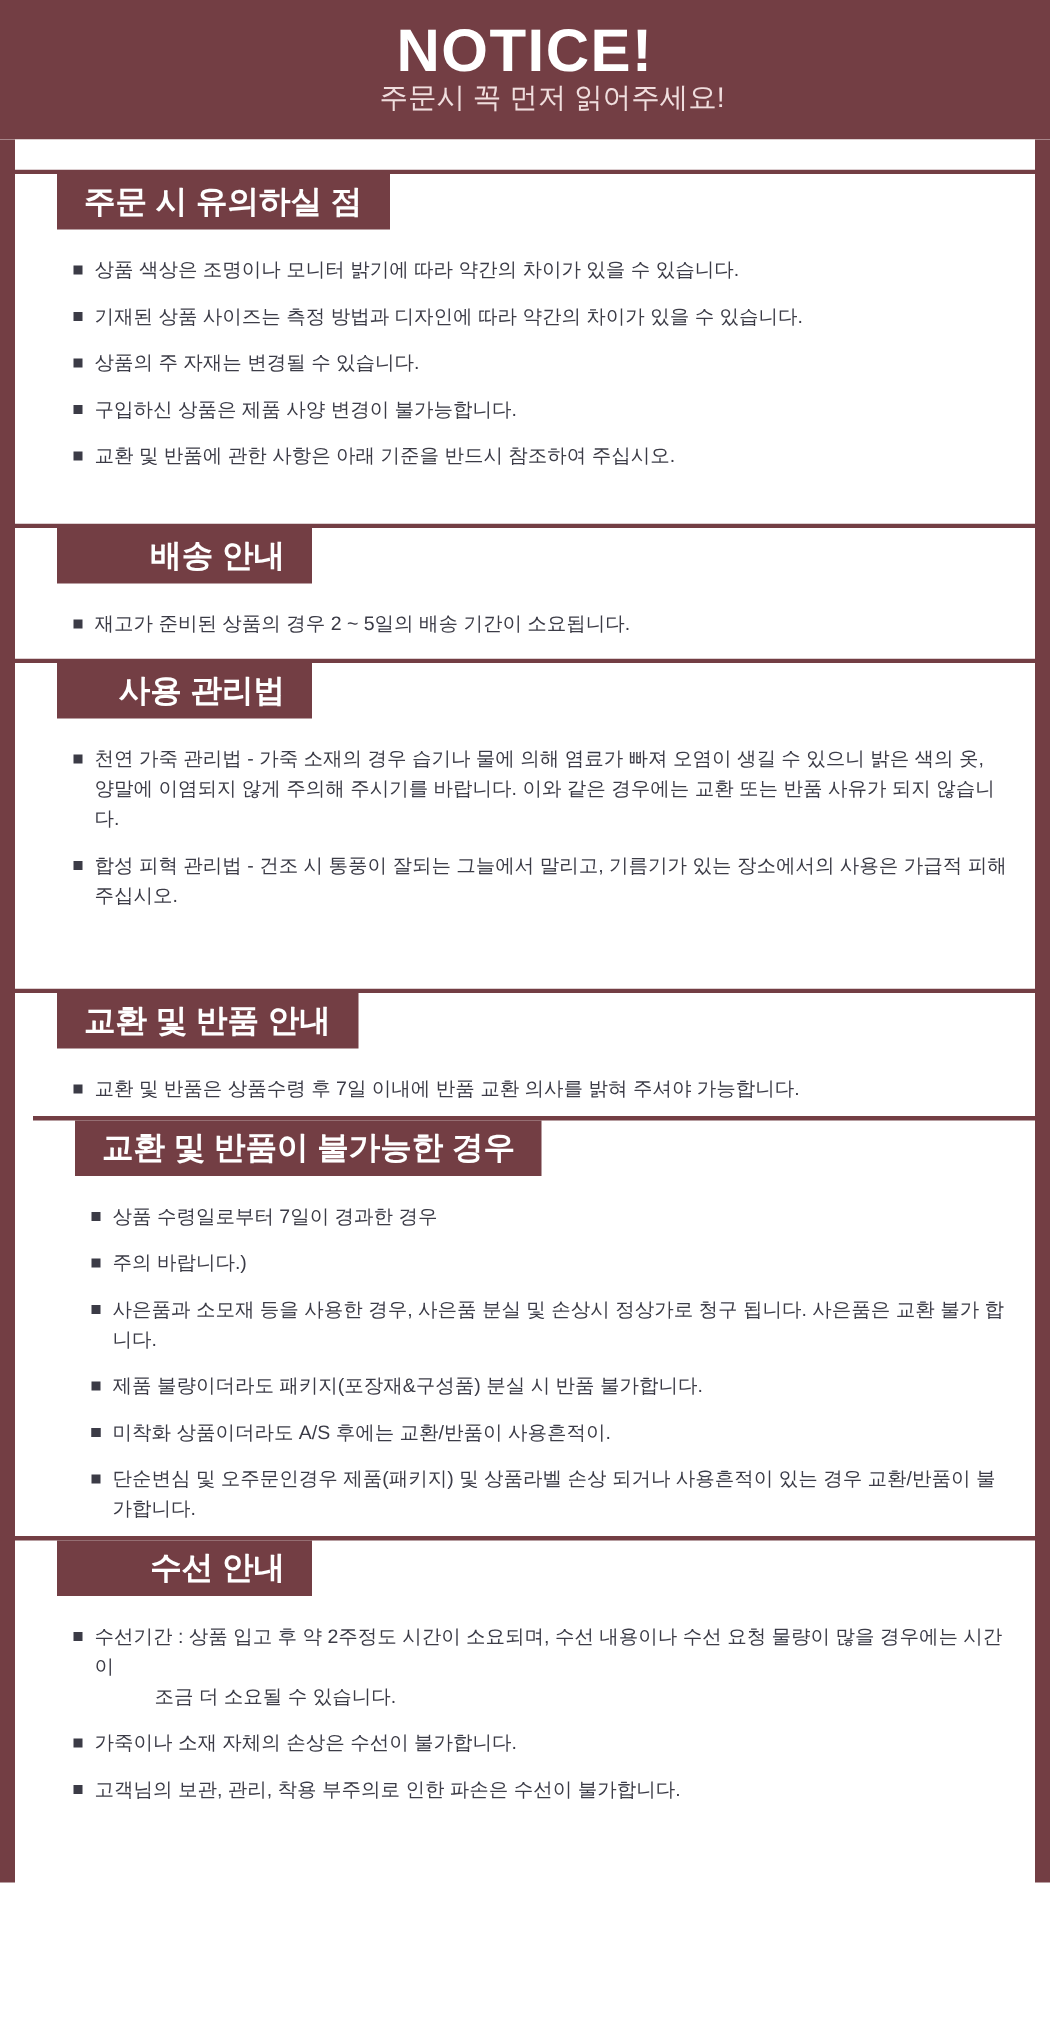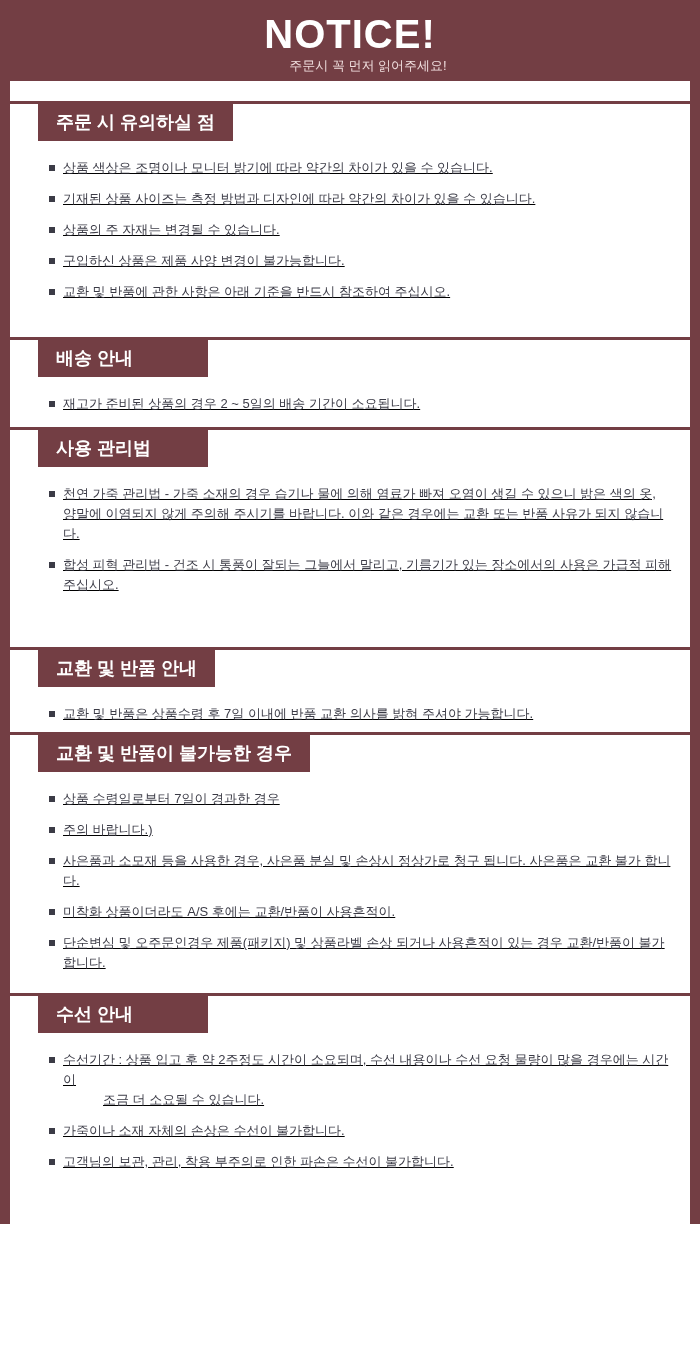--- a/index.html
+++ b/index.html
@@ -6,54 +6,54 @@
     --maroon:#733E44;
     --text:#3B3B46;
     --subtitle:#F0DEDE;
     --bg:#FFFFFF;
   }
   html,body{margin:0;padding:0;}
   body{
     width:700px;height:1355px;overflow:hidden;background:var(--bg);
     font-family:"Liberation Sans","DejaVu Sans",sans-serif;
   }
-  .banner{height:81px;background:var(--maroon);text-align:center;}
+  .banner{height:93px;background:var(--maroon);text-align:center;}
   .banner .title{
     margin:0;padding-top:13px;font-size:40px;line-height:42px;
     font-weight:bold;color:#ffffff;letter-spacing:1px;
   }
-  .banner .subtitle{margin-top:3px;font-size:13px;line-height:16px;color:var(--subtitle);margin-left:36px;}
+  .banner .subtitle{margin-top:3px;font-size:19px;line-height:16px;color:var(--subtitle);margin-left:36px;}
   .frame{
     box-sizing:border-box;width:700px;background:var(--bg);
     border-left:10px solid var(--maroon);border-right:10px solid var(--maroon);
     padding-top:20px;
   }
   .sec{overflow:hidden;}
   .sec .rule{height:3px;background:var(--maroon);}
   .label-box{
     display:inline-block;margin-left:28px;min-width:170px;box-sizing:border-box;
     padding:0 18px;height:37px;line-height:37px;background:var(--maroon);
-    color:#ffffff;font-weight:bold;font-size:18px;text-align:left;
+    color:#ffffff;font-weight:bold;font-size:21px;text-align:right;
   }
-  ul.items{margin:17px 0 0 0;padding:0;list-style:none;text-decoration:underline;}
+  ul.items{margin:17px 0 0 0;padding:0;list-style:none;}
   li.item{
     position:relative;padding-left:53px;padding-right:18px;margin-bottom:11px;
     font-size:13px;line-height:20px;color:var(--text);
   }
   li.item:last-child{margin-bottom:0;}
   .bullet{position:absolute;left:39px;top:7px;width:6px;height:6px;background:var(--text);}
   .line{line-height:20px;}
   .line.cont{margin-left:0;}
   .line.cont-extra{margin-left:40px;}
   
   .s0{padding-bottom:35px;}
   .s1{padding-bottom:13px;}
   .s2{padding-bottom:52px;}
   .s3{padding-bottom:8px;}
-  .s4{padding-bottom:20px;}
+  .s4{padding-bottom:8px;margin-left:12px;}
   .s5{padding-bottom:52px;}
 </style>
 </head>
 <body>
 
 <header class="banner">
   <div class="title">NOTICE!</div>
   <div class="subtitle">주문시 꼭 먼저 읽어주세요!</div>
 </header>
 
@@ -111,20 +111,21 @@
         <li class="item">
           <span class="bullet"></span>
           <div class="line cont">주의 바랍니다.)</div>
         </li>
         <li class="item">
           <span class="bullet"></span>
           <div class="line">사은품과 소모재 등을 사용한 경우, 사은품 분실 및 손상시 정상가로 청구 됩니다. 사은품은 교환 불가 합니다.</div>
         </li>
         <li class="item">
           <span class="bullet"></span>
+          <div class="line">제품 불량이더라도 패키지(포장재&amp;구성품) 분실 시 반품 불가합니다.</div>
         </li>
         <li class="item">
           <span class="bullet"></span>
         </li>
         <li class="item">
           <span class="bullet"></span>
           <div class="line">미착화 상품이더라도 A/S 후에는 교환/반품이 사용흔적이.</div>
         </li>
         <li class="item">
           <span class="bullet"></span>

